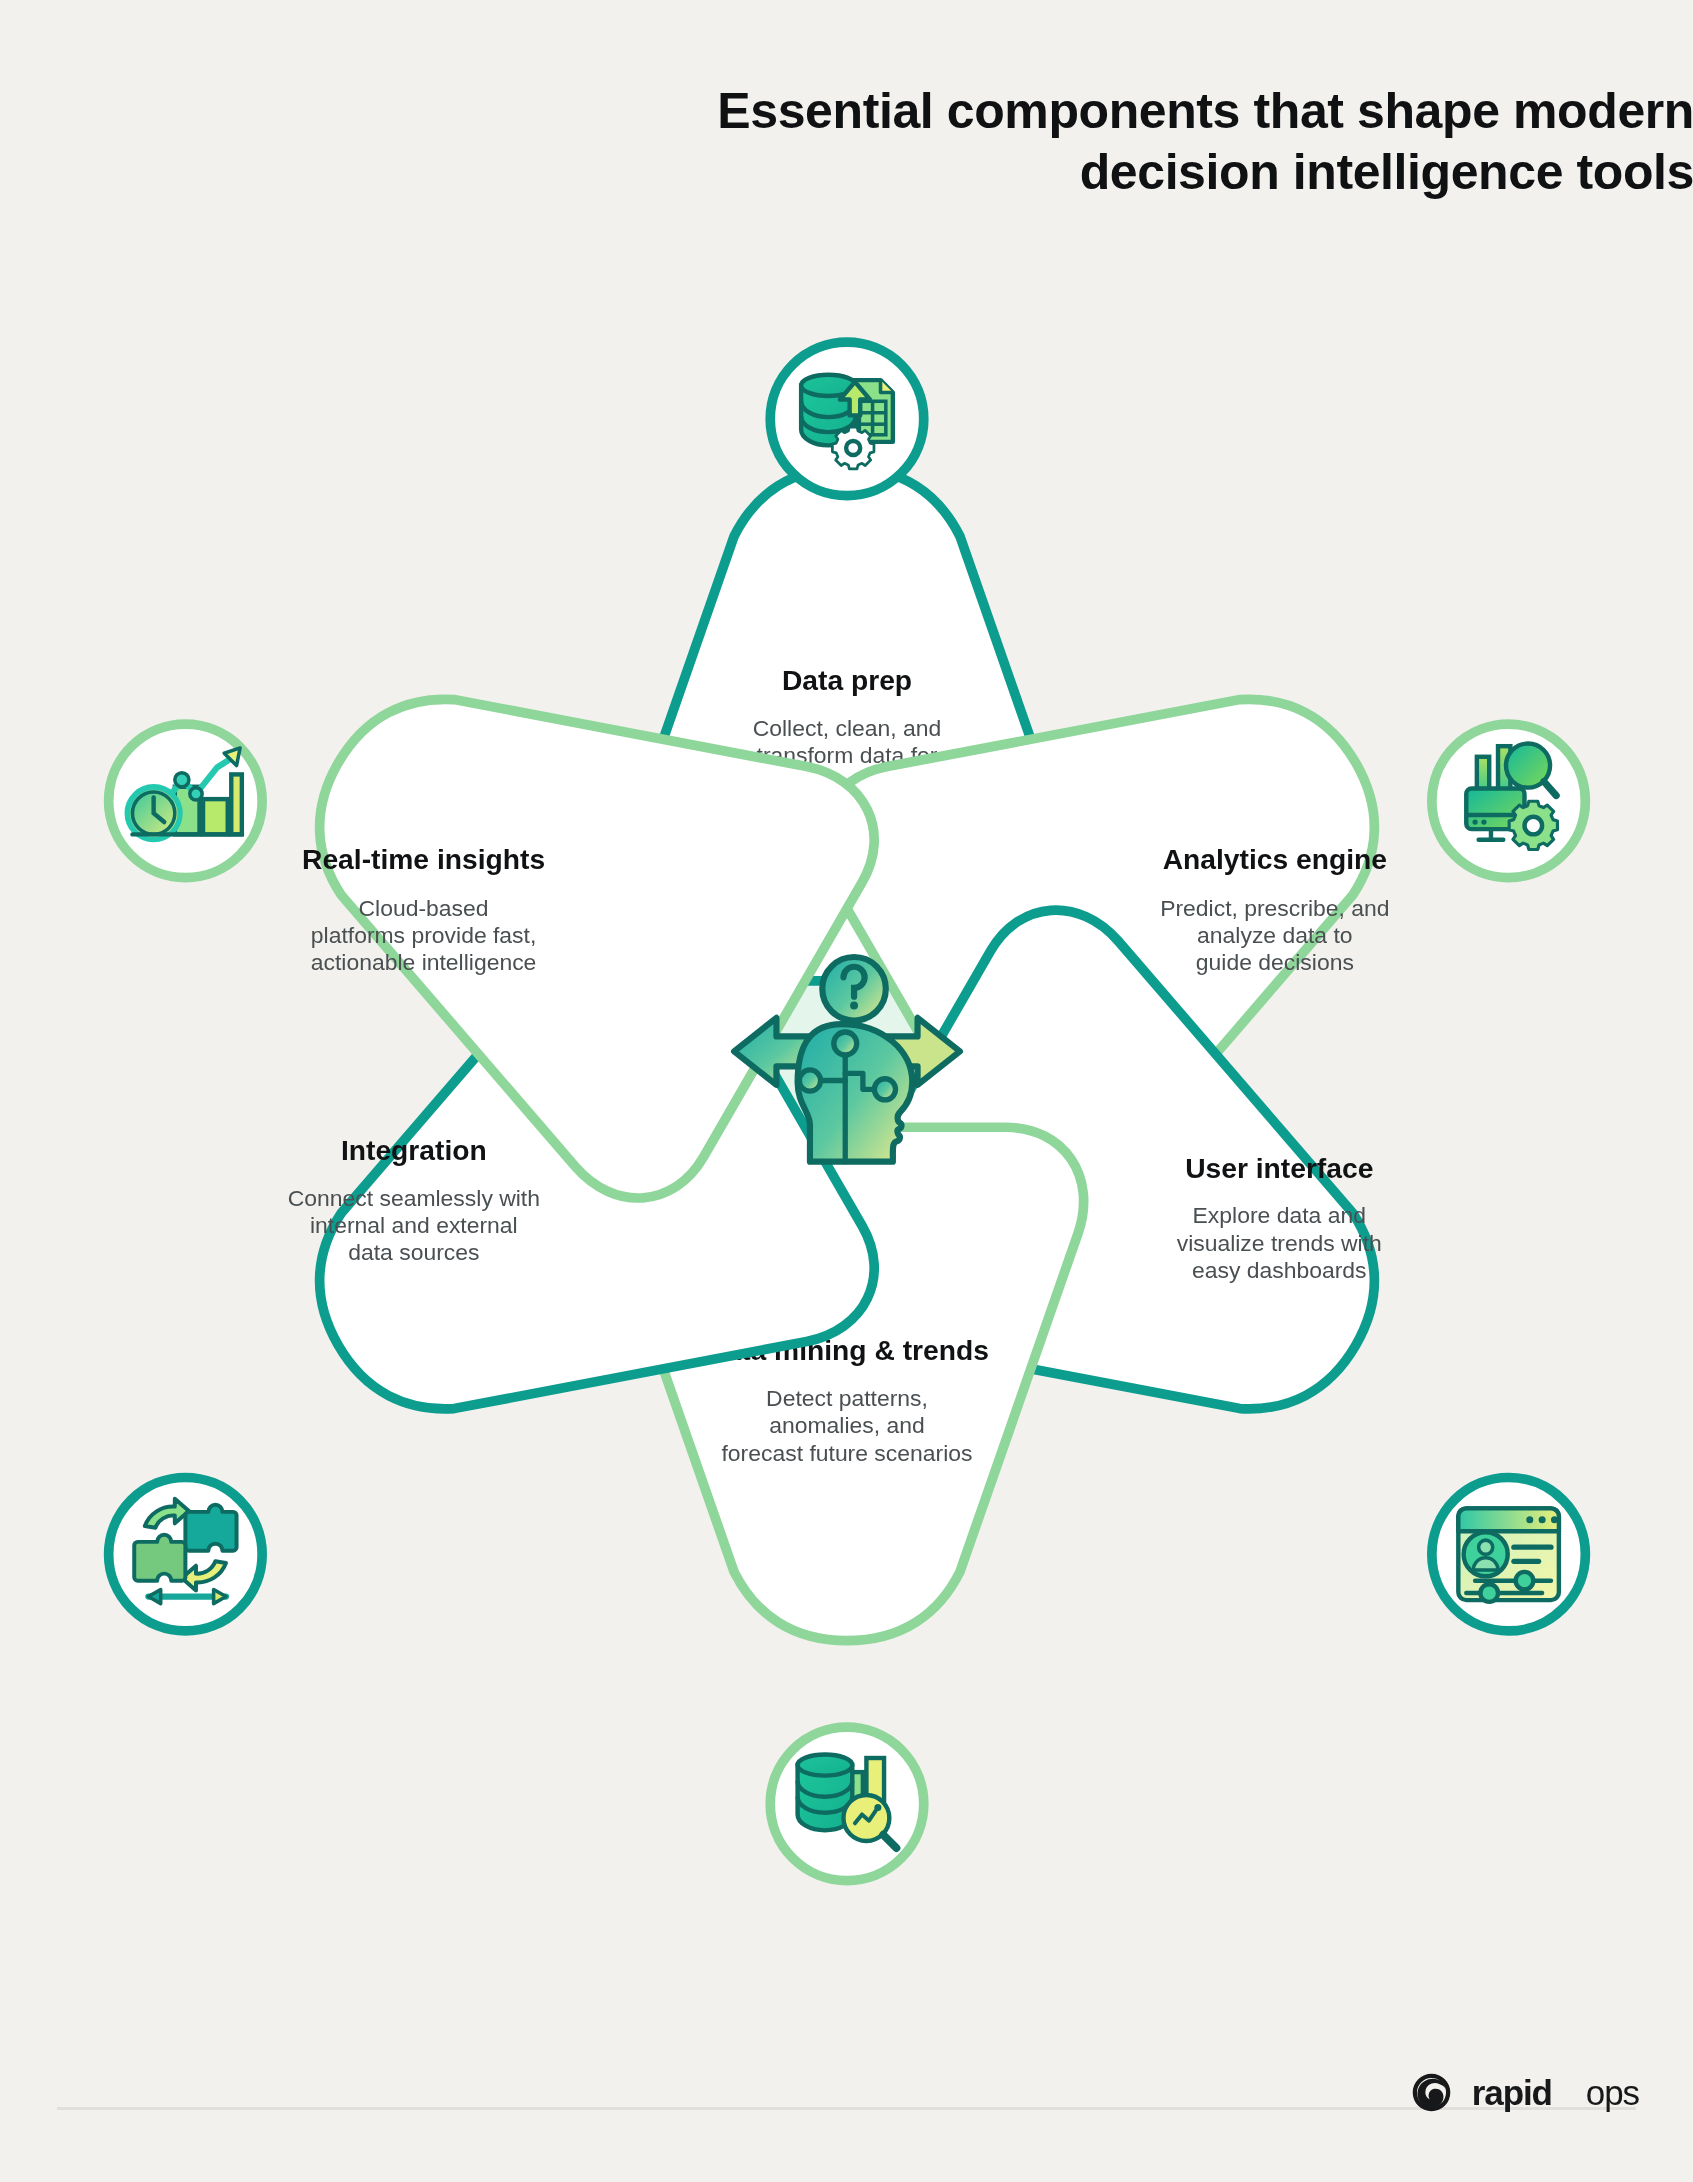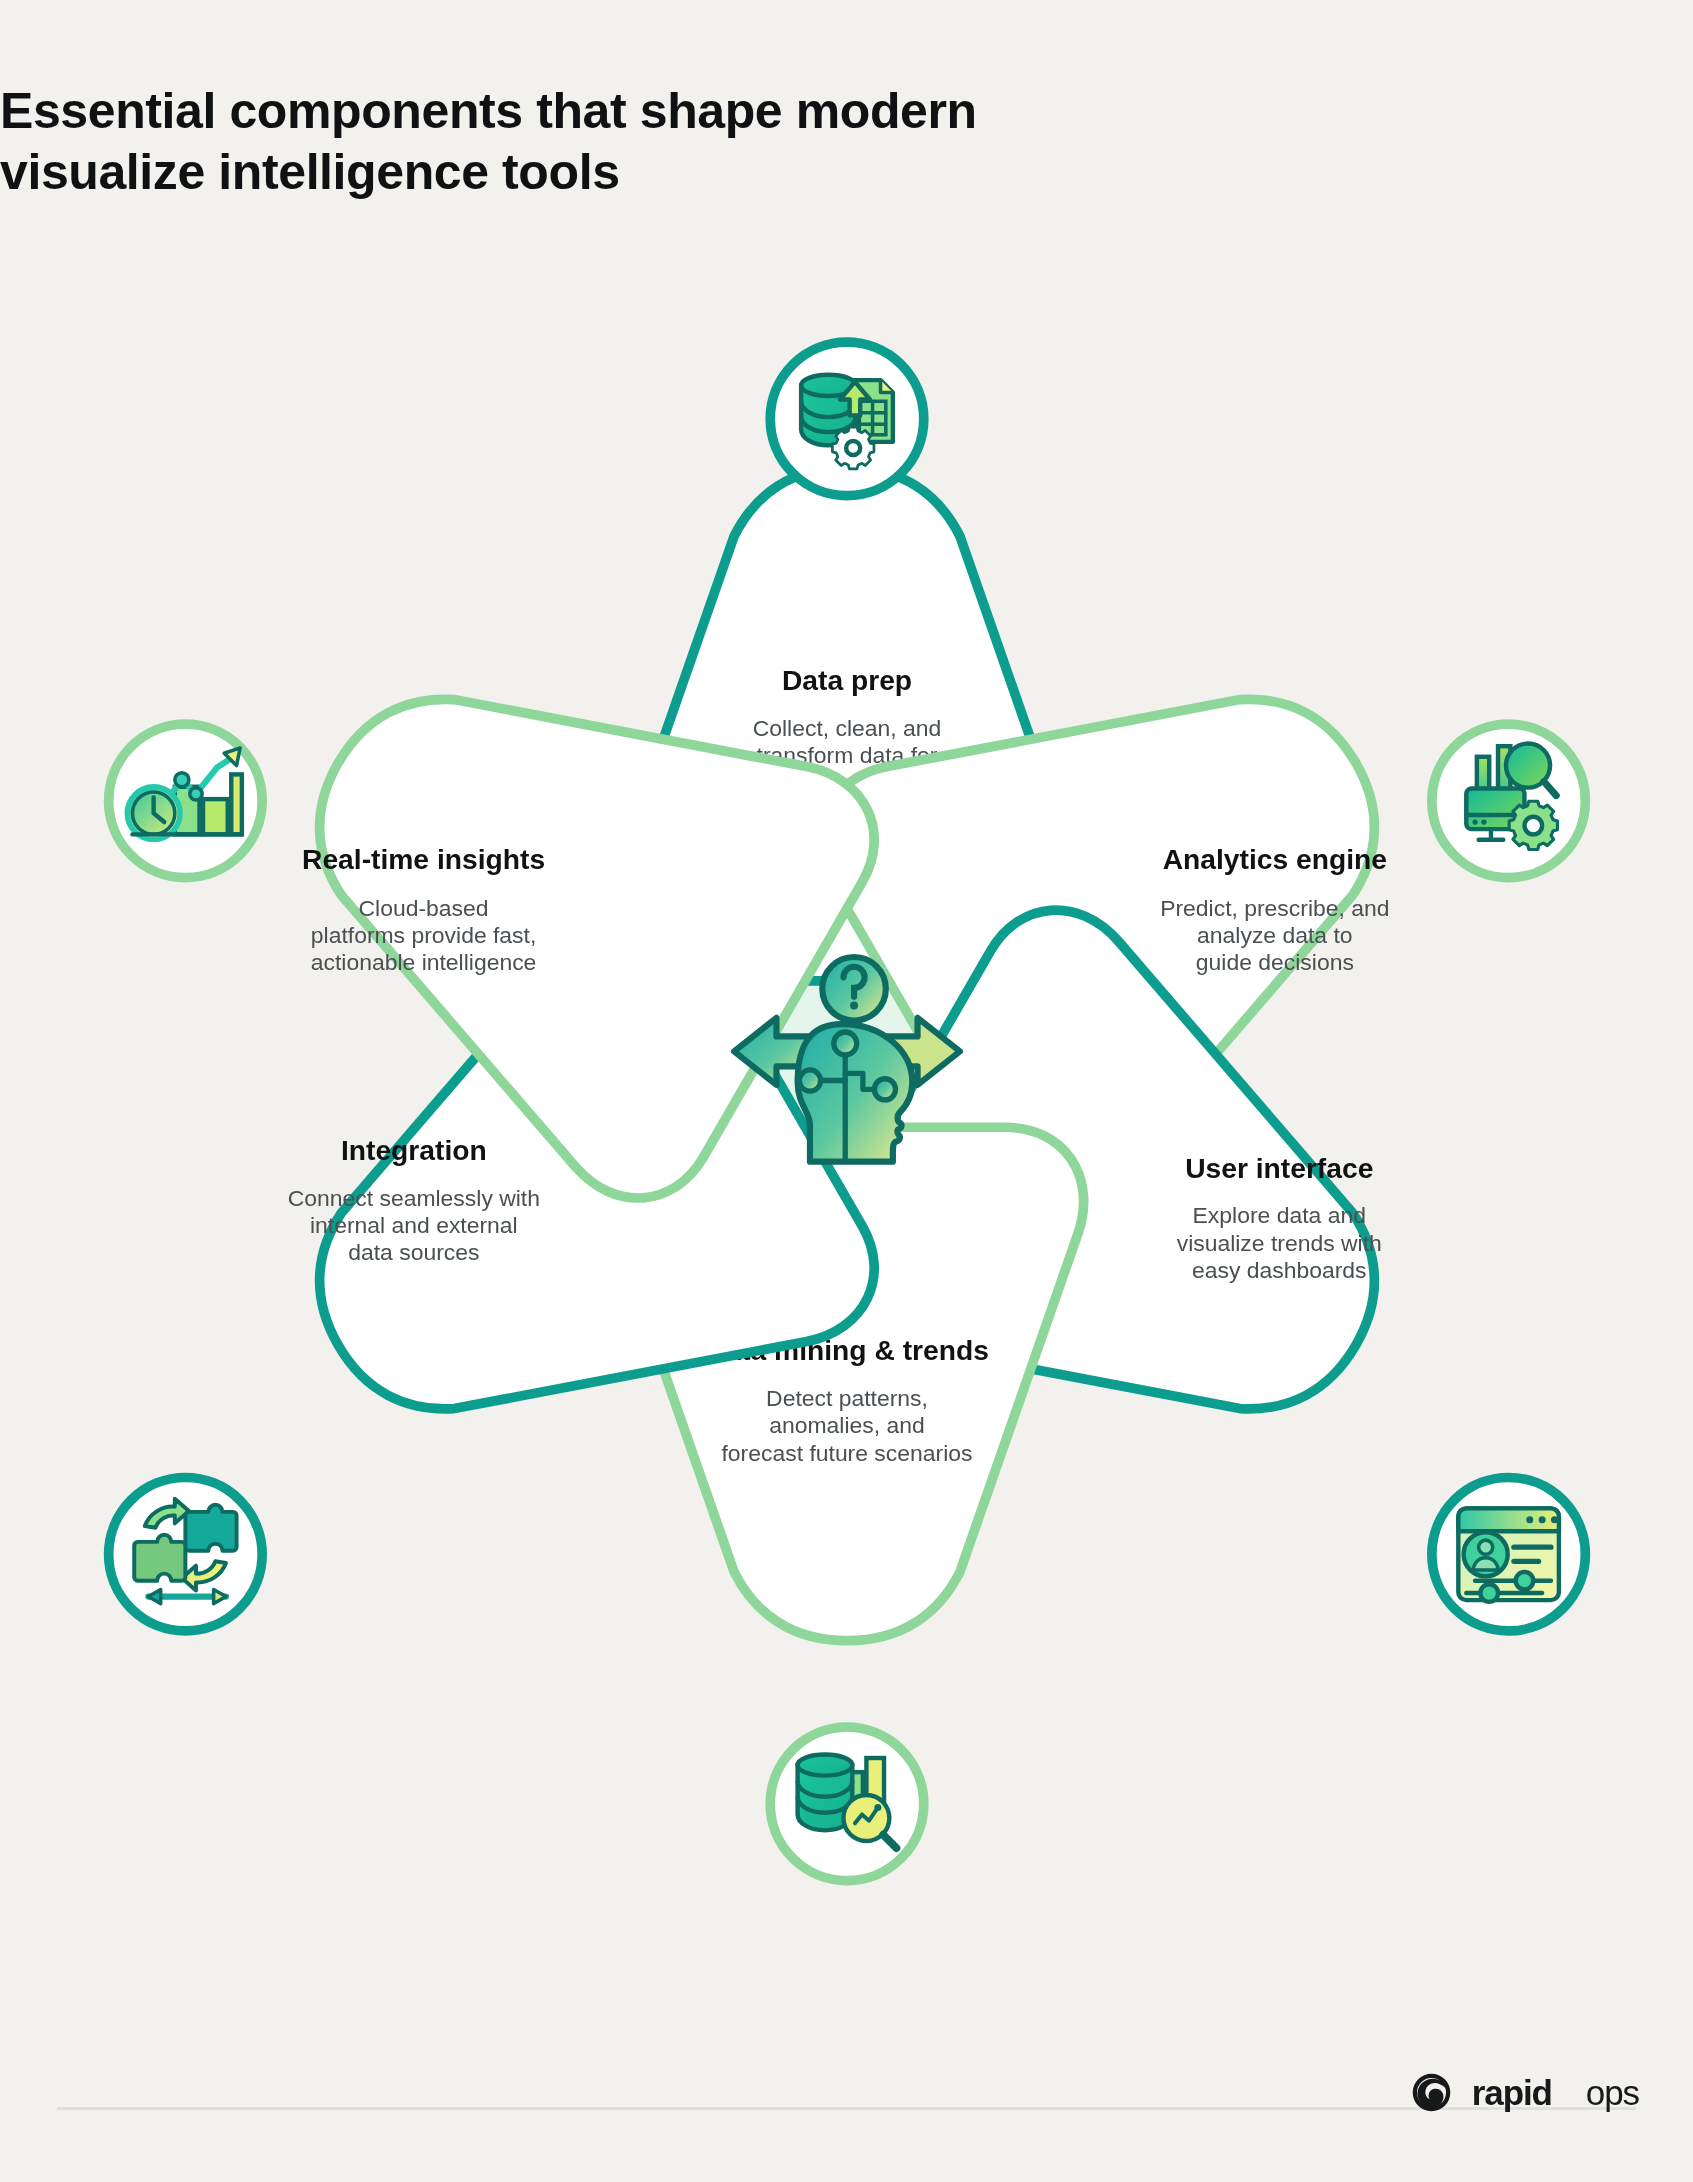--- a/index.html
+++ b/index.html
@@ -5,21 +5,21 @@
   html,body{margin:0;padding:0;}
   body{
     width:1694px;height:2183px;
     background:#f2f1ed;
     font-family:"Liberation Sans",sans-serif;
     overflow:hidden;
     position:relative;
   }
   #title{
     position:absolute;top:81px;left:0;width:1694px;
-    text-align:left;
+    text-align:right;
     font-size:50px;
     line-height:1.22;
     font-weight:700;
     color:#0f1113;
     letter-spacing:-0.4px;
   }
   #title .l{display:block;}
   #stage{position:absolute;left:0;top:291px;width:1394px;height:1729px;}
   #stage svg{display:block;}
 
@@ -46,21 +46,21 @@
     font-family:"Liberation Sans",sans-serif;line-height:1;
   }
   #logo .wordmark .b{font-weight:700;margin-left:12px;}
   #logo .wordmark .t{font-weight:400;margin-left:34px;}
 </style>
 </head>
 <body>
 
 <div id="title">
   <span class="l">Essential components that shape modern</span>
-  <span class="l">visualize intelligence tools</span>
+  <span class="l">decision intelligence tools</span>
 </div>
 
 <div id="stage">
 <svg width="1694" height="1729" viewBox="0 0 1920 1960" xmlns="http://www.w3.org/2000/svg">
   <defs>
 
     <path id="petalShape" d="M 0,-330
          C 62,-330 104,-300 128,-252
          L 262,132
          C 284,196 246,252 180,252

